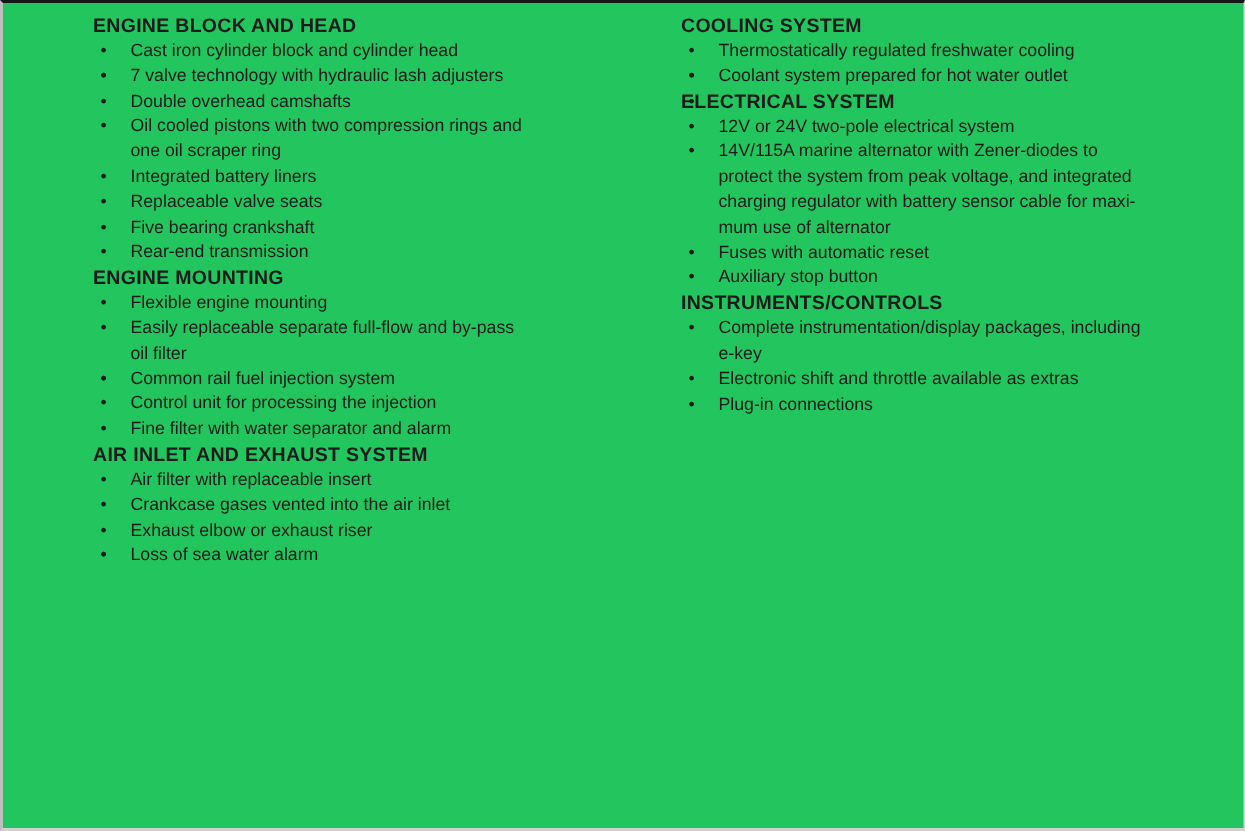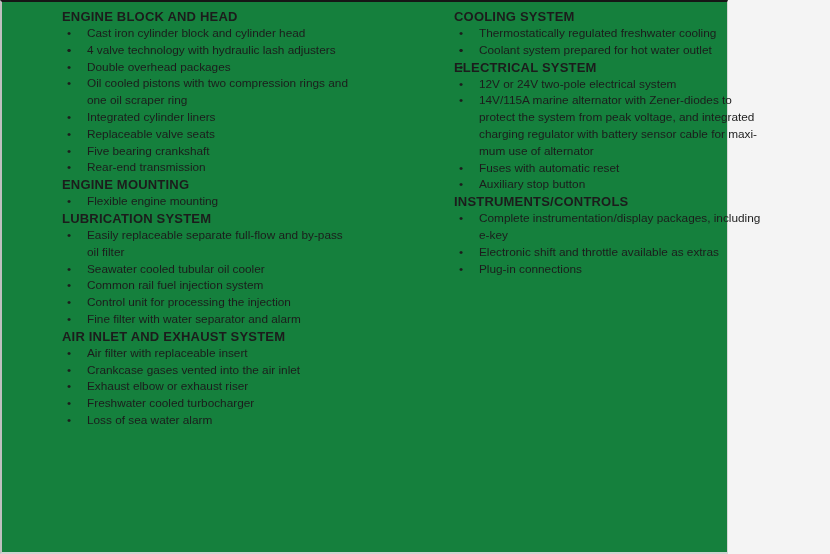--- a/index.html
+++ b/index.html
@@ -8,24 +8,24 @@
   }
   body {
     width: 830px;
     height: 554px;
     overflow: hidden;
     background: #f4f4f4;
     font-family: "Liberation Sans", sans-serif;
   }
   .sheet {
     position: relative;
-    width: 728px;
+    width: 830px;
     height: 554px;
     box-sizing: border-box;
-    background: #15803d;
+    background: #22c55e;
     border-top: 2px solid #161616;
     border-left: 2px solid #bfbfbf;
     border-right: 1px solid #d6d6d6;
     border-bottom: 2px solid #d2d2d2;
   }
   .col {
     position: absolute;
     top: 6px;
   }
   .col-left  { left: 60px;  width: 342px; }
@@ -66,58 +66,57 @@
 </head>
 <body>
 
 <div class="sheet">
   <div class="col col-left">
       <div class="section">
         <h2>ENGINE BLOCK AND HEAD</h2>
         <ul>
           <li><span class="bullet">•</span><span class="item-text">Cast iron cylinder block and cylinder head</span></li>
           <li><span class="bullet">•</span></li>
-          <li><span class="bullet">•</span><span class="item-text">4 valve technology with hydraulic lash adjusters</span></li>
-          <li><span class="bullet">•</span><span class="item-text">Double overhead packages</span></li>
+          <li><span class="bullet">•</span><span class="item-text">7 valve technology with hydraulic lash adjusters</span></li>
+          <li><span class="bullet">•</span><span class="item-text">Double overhead camshafts</span></li>
           <li><span class="bullet">•</span><span class="item-text">Oil cooled pistons with two compression rings and
 one oil scraper ring</span></li>
-          <li><span class="bullet">•</span><span class="item-text">Integrated cylinder liners</span></li>
+          <li><span class="bullet">•</span><span class="item-text">Integrated battery liners</span></li>
           <li><span class="bullet">•</span><span class="item-text">Replaceable valve seats</span></li>
           <li><span class="bullet">•</span><span class="item-text">Five bearing crankshaft</span></li>
           <li><span class="bullet">•</span><span class="item-text">Rear-end transmission</span></li>
         </ul>
       </div>
       <div class="section">
         <h2>ENGINE MOUNTING</h2>
         <ul>
           <li><span class="bullet">•</span><span class="item-text">Flexible engine mounting</span></li>
         </ul>
       </div>
       <div class="section">
-        <h2>LUBRICATION SYSTEM</h2>
         <ul>
           <li><span class="bullet">•</span><span class="item-text">Easily replaceable separate full-flow and by-pass
 oil filter</span></li>
-          <li><span class="bullet">•</span><span class="item-text">Seawater cooled tubular oil cooler</span></li>
+          <li><span class="bullet">•</span></li>
         </ul>
       </div>
       <div class="section">
         <ul>
           <li><span class="bullet">•</span><span class="item-text">Common rail fuel injection system</span></li>
           <li><span class="bullet">•</span><span class="item-text">Control unit for processing the injection</span></li>
           <li><span class="bullet">•</span><span class="item-text">Fine filter with water separator and alarm</span></li>
         </ul>
       </div>
       <div class="section">
         <h2>AIR INLET AND EXHAUST SYSTEM</h2>
         <ul>
           <li><span class="bullet">•</span><span class="item-text">Air filter with replaceable insert</span></li>
           <li><span class="bullet">•</span><span class="item-text">Crankcase gases vented into the air inlet</span></li>
           <li><span class="bullet">•</span><span class="item-text">Exhaust elbow or exhaust riser</span></li>
-          <li><span class="bullet">•</span><span class="item-text">Freshwater cooled turbocharger</span></li>
+          <li><span class="bullet">•</span></li>
           <li><span class="bullet">•</span><span class="item-text">Loss of sea water alarm</span></li>
         </ul>
       </div>
     </div>
   <div class="col col-right">
       <div class="section">
         <h2>COOLING SYSTEM</h2>
         <ul>
           <li><span class="bullet">•</span><span class="item-text">Thermostatically regulated freshwater cooling</span></li>
           <li><span class="bullet">•</span></li>

